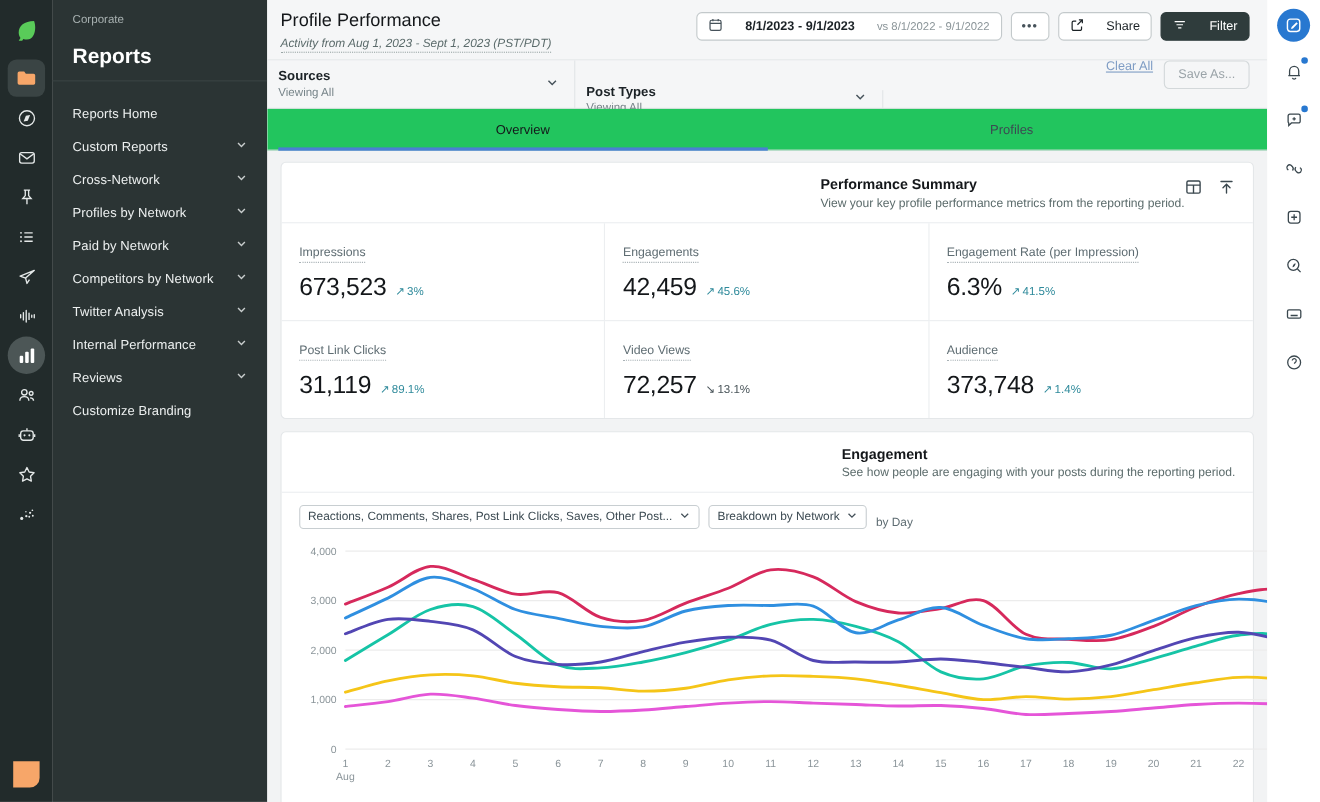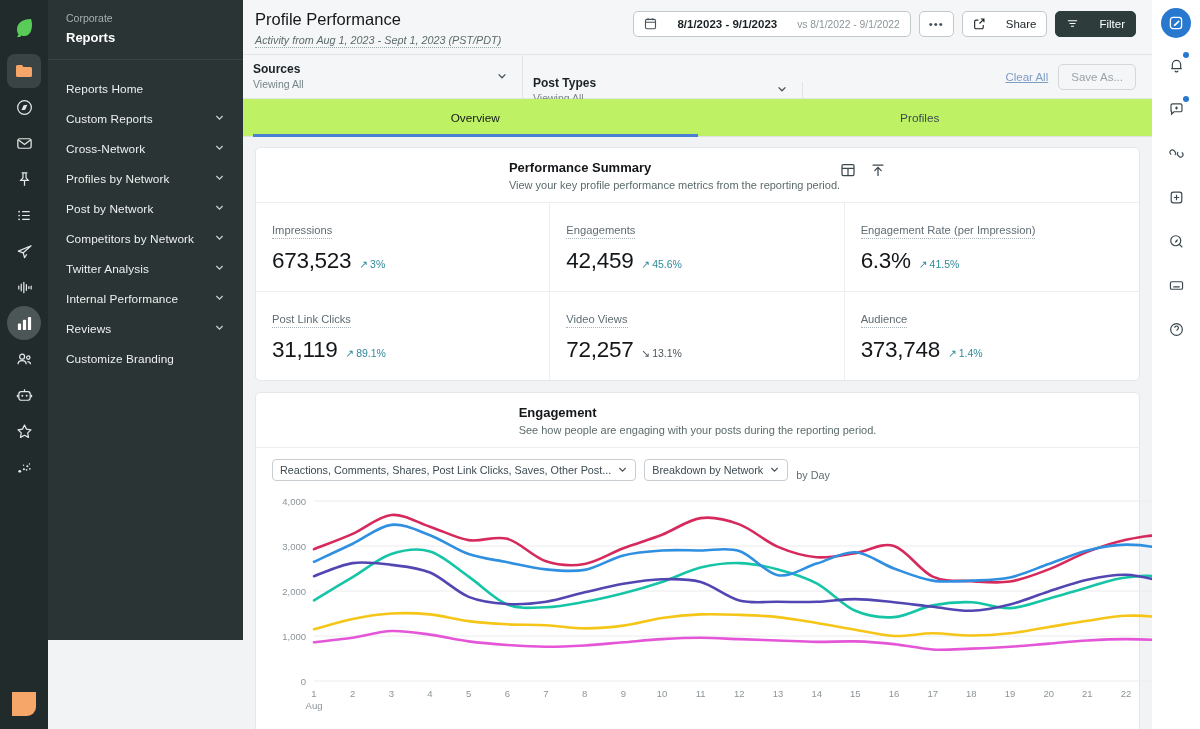--- a/index.html
+++ b/index.html
@@ -24,27 +24,27 @@
     display: flex; align-items: center; justify-content: center;
     color: #e4e8e8; cursor: pointer; flex: 0 0 auto;
   }
   .rail-btn.logo { margin-bottom: 8px; }
   .rail-btn.active-orange { background: #3a4444; }
   .rail-btn.active-round { background: #4c5656; border-radius: 50%; }
   .rail-bottom { position: absolute; bottom: 8px; left: 7px; }
 
   
   .sidebar {
-    width: 195px; flex: 0 0 195px; height: 640px;
+    width: 195px; flex: 0 0 195px; height: 729px;
     background: #2b3434; color: #fff;
     display: flex; flex-direction: column;
   }
   .sb-head { padding: 11px 18px 12px; border-bottom: 1px solid #3b4444; }
   .sb-eyebrow { font-size: 10.5px; color: #a7b0b0; line-height: 14px; }
-  .sb-title { font-size: 13px; font-weight: bold; line-height: 19px; margin-top: 3px; }
+  .sb-title { font-size: 19px; font-weight: bold; line-height: 19px; margin-top: 17px; }
   .sb-nav { padding-top: 14px; }
   .sb-item {
     display: flex; align-items: center; justify-content: space-between;
     padding: 8px 18px; font-size: 11.8px; color: #edf0f0; cursor: pointer;
     letter-spacing: .1px;
   }
   .sb-chev { opacity: .85; }
 
   
   .main {
@@ -84,52 +84,52 @@
   .filter-cell {
     padding: 6px 14px 6px 10px; cursor: pointer;
     display: flex; align-items: center; justify-content: space-between;
     border-right: 1px solid #e2e4e6; min-width: 0;
   }
   .filter-cell.w1 { width: 280px; }
   .filter-cell.w2 { width: 280px; margin-top: 27px; }
   .f-label { font-size: 12px; font-weight: bold; color: #1b2226; line-height: 15px; }
   .f-sub { font-size: 10.5px; color: #78858a; line-height: 14px; }
   .filter-right {
-    flex: 1 1 auto; display: flex; align-items: center; justify-content: flex-end;
+    flex: 1 1 auto; display: flex; align-items: flex-start; justify-content: flex-end;
     gap: 10px; padding-right: 16px;
   }
   .link-clear {
     font-size: 11.5px; color: #7e9cc4; text-decoration: underline; cursor: pointer;
   }
   .btn-saveas {
     height: 26px; padding: 0 12px; border-radius: 5px;
     border: 1px solid #d3d8da; background: #f5f6f7;
     color: #9aa3a8; font-size: 11.5px; cursor: pointer;
   }
 
   .tabs {
-    background: #bef264; display: flex; border-bottom: 1px solid #dfe2e4;
+    background: #22c55e; display: flex; border-bottom: 1px solid #dfe2e4;
     padding: 0 10px;
   }
   .tab {
     flex: 1 1 0; text-align: center; padding: 12px 0 9px;
     font-size: 11.8px; color: #3c4a52; cursor: pointer;
     border-bottom: 3px solid transparent; margin-bottom: -1px;
   }
   .tab.active { color: #14171a; border-bottom-color: #4a7fd4; }
 
   .scrollarea { flex: 1 1 auto; overflow: hidden; padding: 10px 12px 0; }
 
   .card {
     background: #fff; border: 1px solid #e4e7e9; border-radius: 5px;
     margin-bottom: 11px;
   }
   .card-head {
     padding: 12px 16px 11px; display: flex;
-    align-items: flex-start; justify-content: center;
+    align-items: flex-start; justify-content: flex-end;
     border-bottom: 1px solid #eceef0;
   }
   .card-title { font-size: 13px; font-weight: bold; color: #14171a; }
   .card-desc { font-size: 11px; color: #5b6b6b; margin-top: 4px; }
   .card-tools { display: flex; gap: 14px; align-items: center; padding-top: 2px; }
   .tool-icon { cursor: pointer; color: #3a474e; }
 
   
   .metrics { display: flex; flex-wrap: wrap; }
   .metric {
@@ -289,21 +289,21 @@
               <path d="M2.6 4.4L6 7.8l3.4-3.4"></path>
             </svg></span>
       </div>
       <div class="sb-item">
         <span>Profiles by Network</span>
         <span class="sb-chev"><svg width="11" height="11" viewBox="0 0 12 12" fill="none" stroke="#e4e8e8" stroke-width="1.4">
               <path d="M2.6 4.4L6 7.8l3.4-3.4"></path>
             </svg></span>
       </div>
       <div class="sb-item">
-        <span>Post by Network</span>
+        <span>Paid by Network</span>
         <span class="sb-chev"><svg width="11" height="11" viewBox="0 0 12 12" fill="none" stroke="#e4e8e8" stroke-width="1.4">
               <path d="M2.6 4.4L6 7.8l3.4-3.4"></path>
             </svg></span>
       </div>
       <div class="sb-item">
         <span>Competitors by Network</span>
         <span class="sb-chev"><svg width="11" height="11" viewBox="0 0 12 12" fill="none" stroke="#e4e8e8" stroke-width="1.4">
               <path d="M2.6 4.4L6 7.8l3.4-3.4"></path>
             </svg></span>
       </div>

